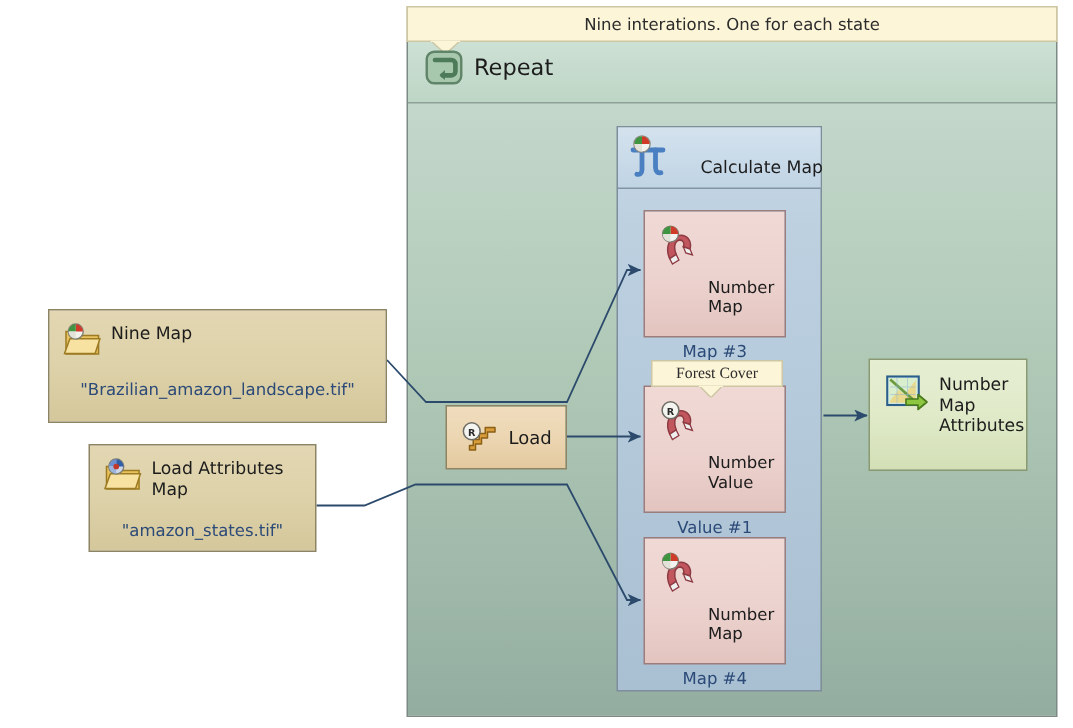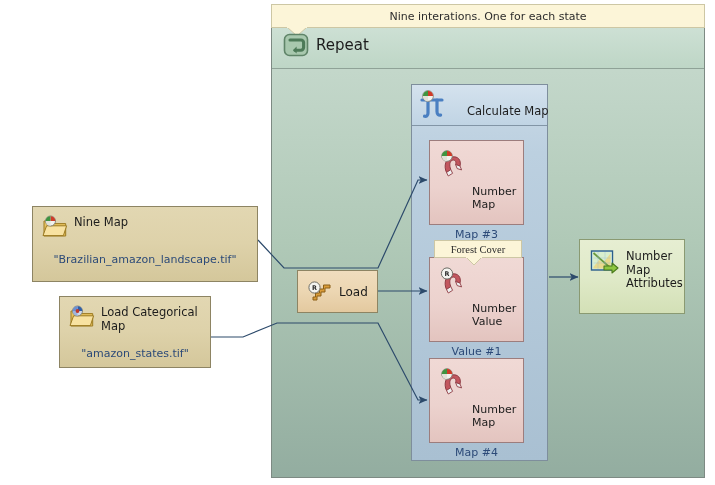--- a/index.html
+++ b/index.html
@@ -303,21 +303,21 @@
     <div class="node-title">
       <svg class="icon" width="26" height="24" viewBox="0 0 26 24">
         <path d="M2 6 h8 l2.2 2.6 h11.5 v12.4 h-21.7 Z" fill="#e7c25f" stroke="#9c7b22" stroke-width="1"></path>
         <path d="M4.6 10.8 h20 l-3.2 9.8 h-20.4 Z" fill="#f8e2a1" stroke="#9c7b22" stroke-width="1"></path>
         <circle cx="8.5" cy="6" r="5" fill="#cfd8e8" stroke="#7e7e74" stroke-width="0.9"></circle>
         <path d="M8.5 1.2 A4.8 4.8 0 0 1 13.3 6 L8.5 6 Z" fill="#2f5fa8"></path>
         <path d="M3.7 6 A4.8 4.8 0 0 1 8.5 1.2 L8.5 6 Z" fill="#6c8fd0"></path>
         <path d="M3.7 6 A4.8 4.8 0 0 0 8.5 10.8 L8.5 6 Z" fill="#9db4dd"></path>
         <circle cx="8.5" cy="6" r="1.9" fill="#c0392b"></circle>
       </svg>
-      <span class="txt">Load Categorical Map</span>
+      <span class="txt">Load Attributes Map</span>
     </div>
     <div class="node-value">"amazon_states.tif"</div>
   </div>
 
   <div class="node node-step" style="left:297px; top:270px; width:81px; height:43px;">
     <svg class="icon" width="24" height="26" viewBox="0 0 24 26">
       <path d="M5 21 h4 v-4 h4 v-4 h4 v-4 h5 v-3 h-6.5 v4 h-4 v4 h-4 v4 h-2.5 Z" fill="#d99c3a" stroke="#8a5f16" stroke-width="1" stroke-linejoin="round"></path>
       <circle cx="6.5" cy="8.5" r="5.6" fill="#f4f4f0" stroke="#6d6d66" stroke-width="1"></circle>
       <text x="6.5" y="11.4" font-family="DejaVu Sans, sans-serif" font-size="6.4" font-weight="bold" text-anchor="middle" fill="#2a2a2a">R</text>
     </svg>

